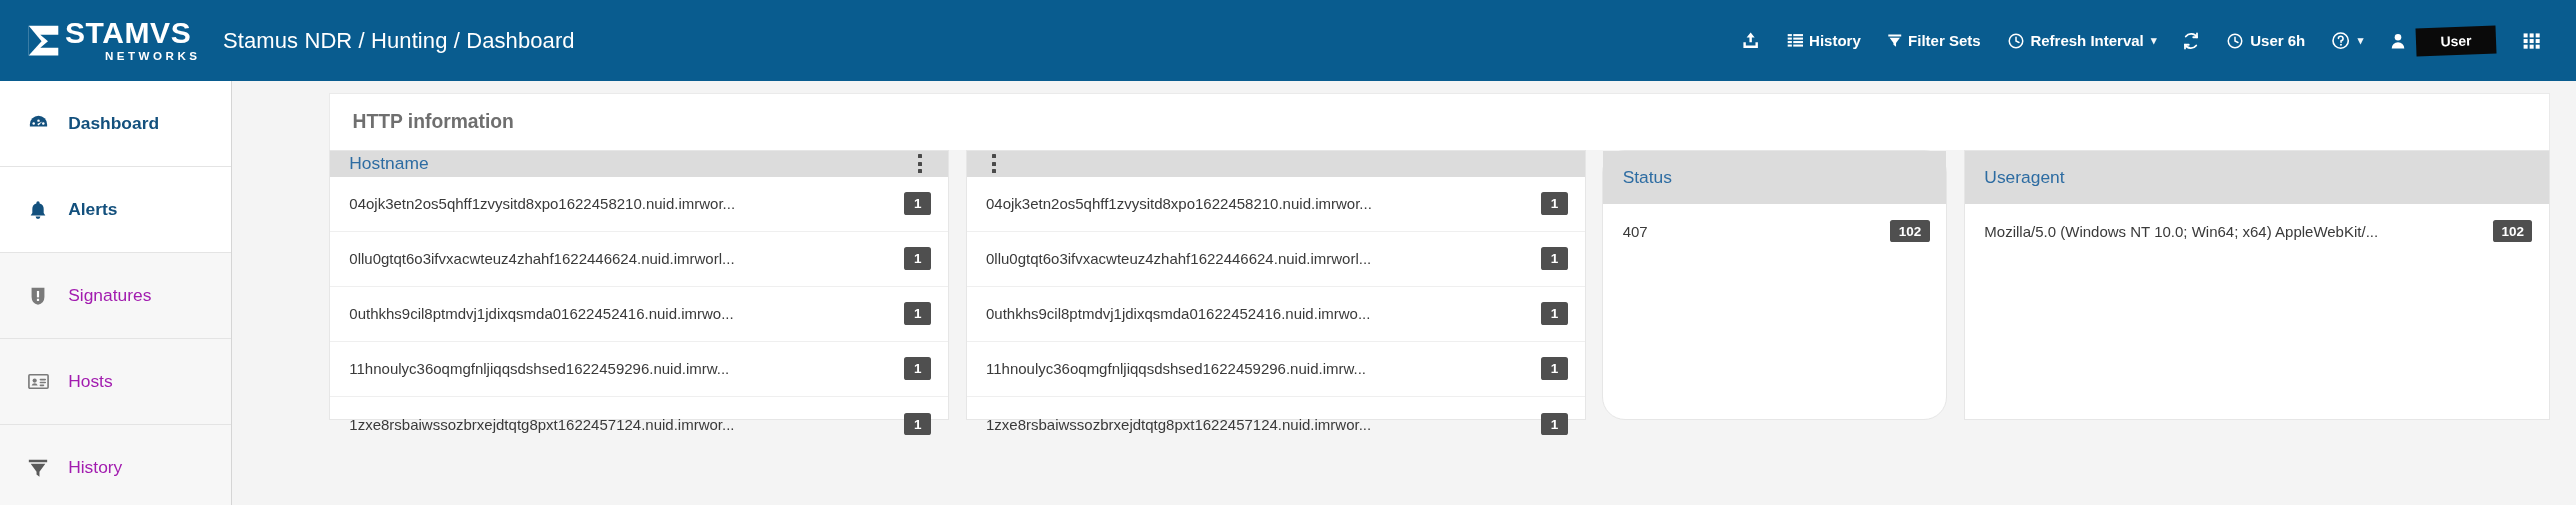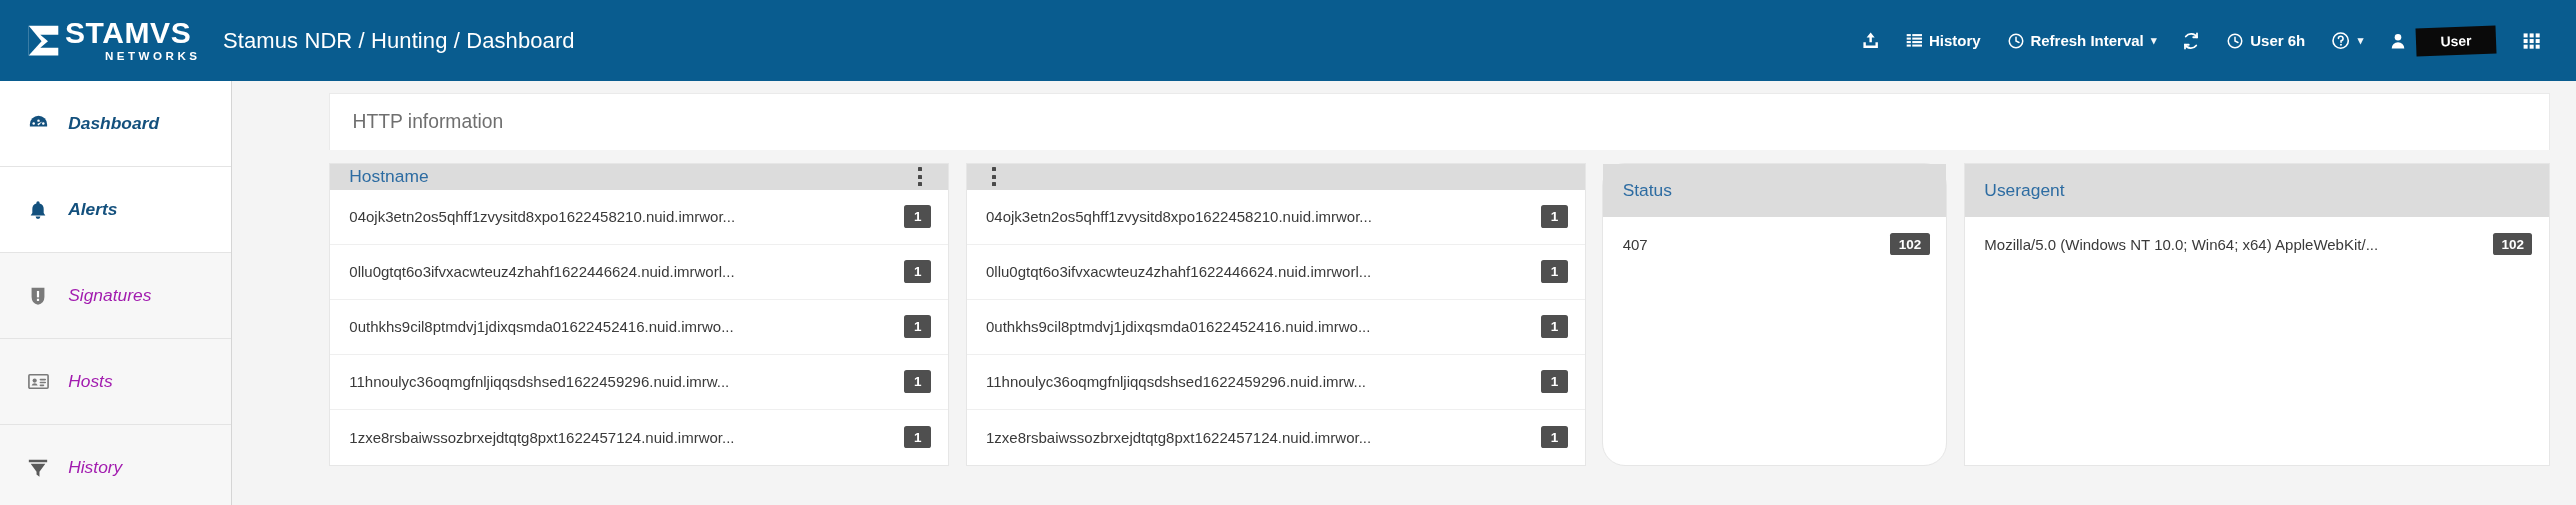--- a/index.html
+++ b/index.html
@@ -72,21 +72,20 @@
     display:inline-block;
     white-space: nowrap;
   }
 
   
   .sidebar {
     position: absolute; top: 81px; left: 0;
     width: 232px; height: 425px;
     background: #ffffff;
     border-right: 0.6px solid #d5d5d5;
-    font-style: italic;
   }
   .side-item {
     height: 86px;
     display: flex; align-items: center;
     padding-left: 24.5px; gap: 16.7px;
     border-bottom: 0.6px solid #e4e4e4;
     cursor: pointer;
     background: #ffffff;
   }
   .side-item.muted { background: #f7f7f7; }
@@ -101,27 +100,26 @@
     background: #f4f4f4;
     padding: 11.6px 26px 0 97px;
   }
   .card-title {
     background: #ffffff;
     border: 0.6px solid #eaeaea;
     border-bottom: none;
     height: 57px;
     display: flex; align-items: center;
     padding-left: 22.5px;
-    font-size: 19.3px; color: #6f6f6f; font-weight: 400;
+    font-size: 19.3px; color: #6f6f6f; font-weight: 700;
   }
   .cols {
     display: flex;
-    margin-top: 13px;
     gap: 16.7px;
-    height: 303px;
+    height: 270px;
   }
   .col {
     background: #ffffff;
     border: 0.6px solid #e6e6e6;
     display: flex; flex-direction: column;
     height: 100%;
   }
   .col.hostname { width: 620px; }
   .col.url      { width: 620px; }
   .col.status   { width: 345px; border-radius: 23px; }
@@ -210,20 +208,28 @@
             <rect x="1" y="18" width="6" height="3"></rect>
           <rect x="9" y="3" width="14" height="3"></rect>
             <rect x="9" y="8" width="14" height="3"></rect>
           <rect x="9" y="13" width="14" height="3"></rect>
             <rect x="9" y="18" width="14" height="3"></rect>
         </svg>
       </span>
       <span>History</span>
     </div>
 
+    <div class="tb-item">
+      <span>
+        <svg width="15.5" height="16.7" viewBox="0 0 24 24" fill="#fff">
+          <path d="M2 3 h20 v3 H2 Z M4 8 h16 L14 16 v6 l-4 -3 v-3 Z"></path>
+        </svg>
+      </span>
+      <span>Filter Sets</span>
+    </div>
 
     <div class="tb-item">
       <span>
         <svg width="18" height="18" viewBox="0 0 24 24" fill="none" stroke="#fff" stroke-width="2">
           <circle cx="12" cy="12" r="9"></circle>
             <path d="M12 7 v5 l4 2" stroke-linecap="round"></path>
         </svg>
       </span>
       <span>Refresh Interval</span>
       <span class="caret">▾</span>

